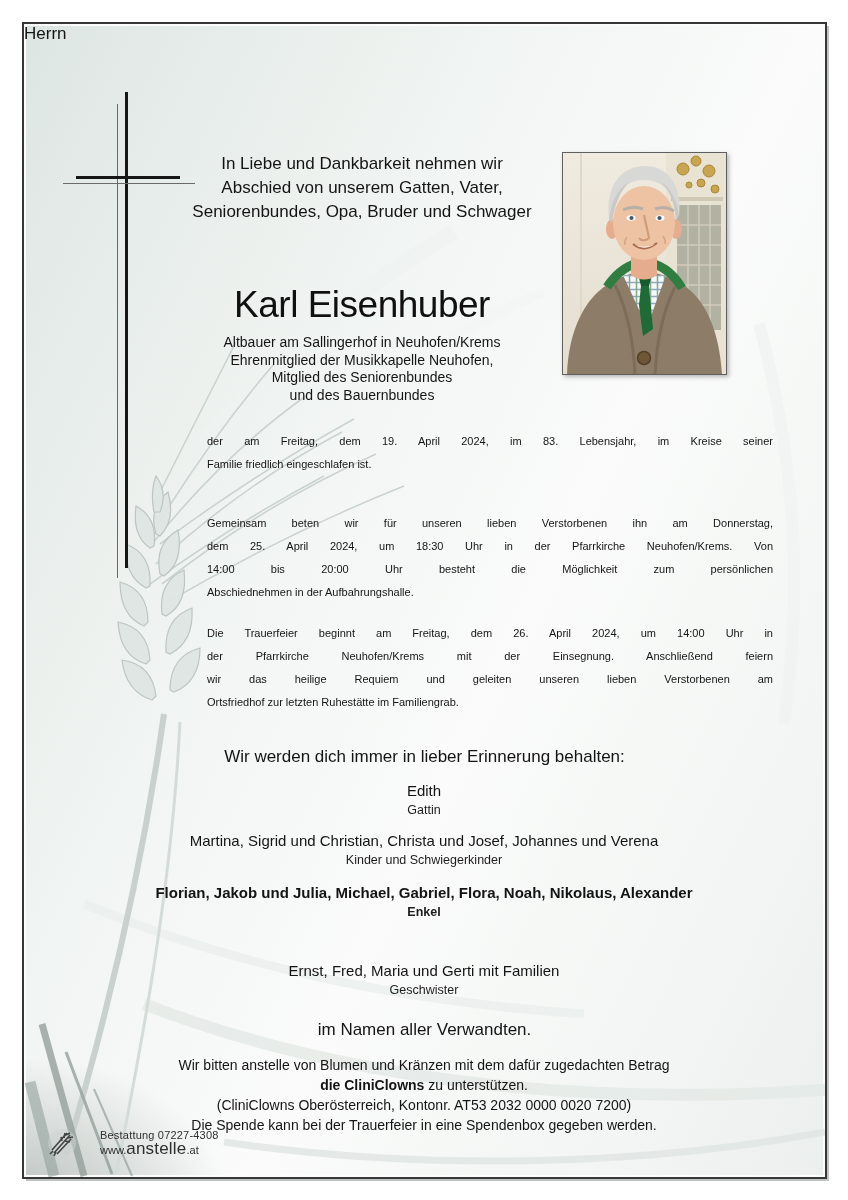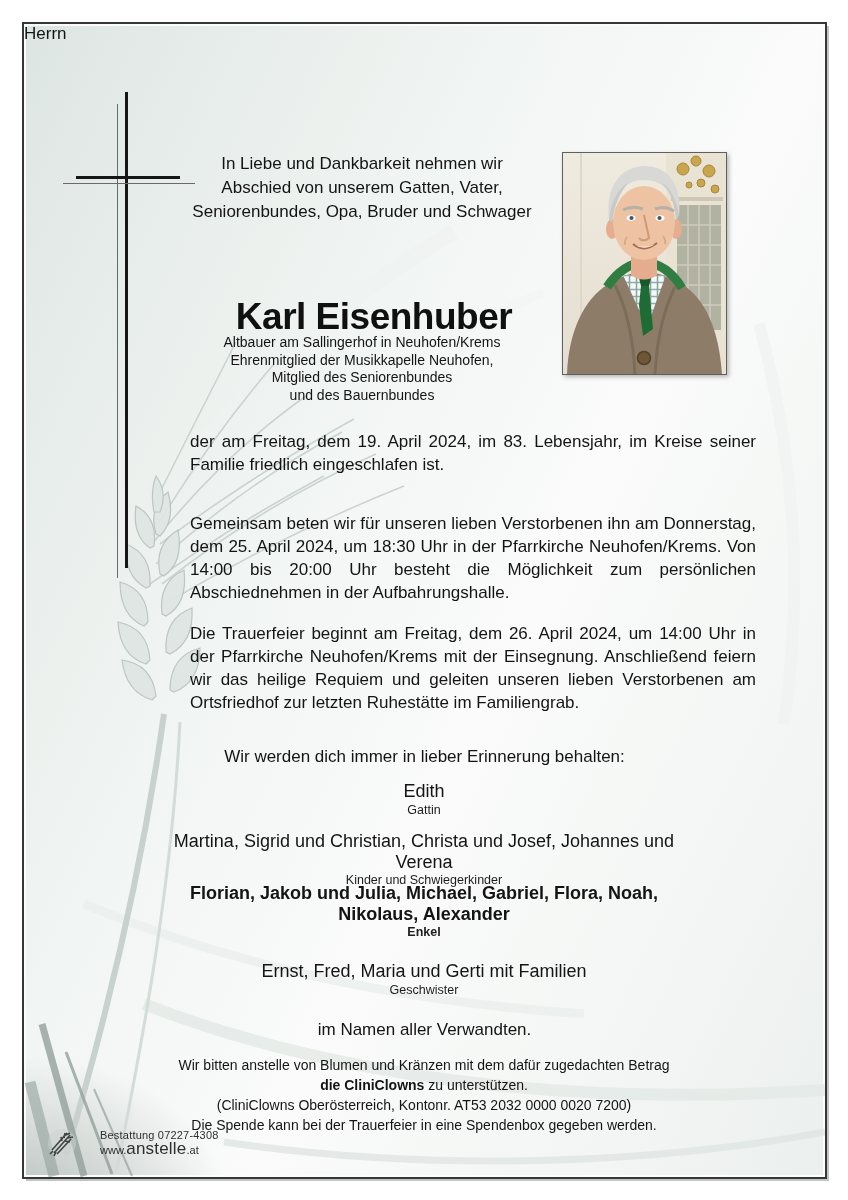--- a/index.html
+++ b/index.html
@@ -31,33 +31,33 @@
     border:1px solid #5f5f5f;background:#e9e3d5;
     box-shadow:2px 2px 4px rgba(60,60,60,.35);
   }
   .photo svg{display:block;}
   
   .tblock{position:absolute;line-height:24px;font-size:17px;}
   .center{text-align:center;}
   .intro{left:78px;top:128px;width:520px;}
   .salutation{left:78px;top:208px;width:520px;text-align:left;font-size:17px;}
   .name{
-    position:absolute;left:78px;top:260px;width:520px;margin:12px;
-    text-align:center;font-size:37px;line-height:42px;font-weight:700;letter-spacing:-.5px;color:#101010;
+    position:absolute;left:78px;top:260px;width:520px;margin:0;
+    text-align:center;font-size:37px;line-height:42px;font-weight:400;letter-spacing:-.5px;color:#101010;
   }
   .roles{left:78px;top:310px;width:520px;font-size:14px;line-height:17.5px;}
-  .para{position:absolute;left:166px;width:566px;font-size:17px;line-height:23px;}
+  .para{position:absolute;left:183px;width:566px;font-size:11px;line-height:23px;}
   .p1{top:406px;}
   .p2{top:488px;}
   .p3{top:598px;}
   .jl{text-align:justify;text-align-last:justify;}
   .jl.last{text-align-last:left;}
   .remember-heading{left:0;top:721px;width:801px;font-size:17px;}
   .entry{position:absolute;left:130px;width:540px;text-align:center;}
-  .entry .names{font-size:18px;line-height:20.5px;}
+  .entry .names{font-size:15px;line-height:20.5px;}
   .entry .relation{font-size:12.5px;line-height:16px;color:#1c1c1c;}
   .e1{top:757px;}
   .e2{top:807px;}
   .e3{top:859px;font-weight:bold;}
   .e4{top:937px;}
   .closing{left:0;top:994px;width:801px;font-size:17px;}
   .donation{position:absolute;left:80px;top:1031px;width:640px;text-align:center;font-size:14px;line-height:20px;}
   .donation .b{font-weight:700;}
   
   .brand{position:absolute;left:22px;top:1103px;display:flex;align-items:center;gap:22px;}

